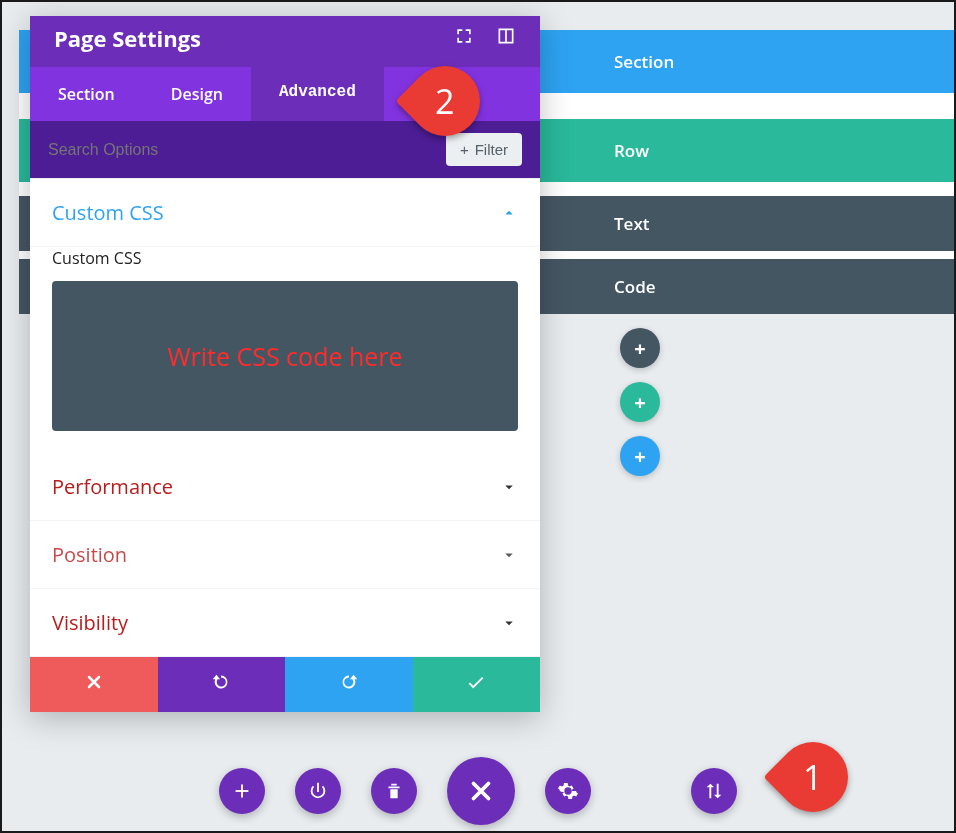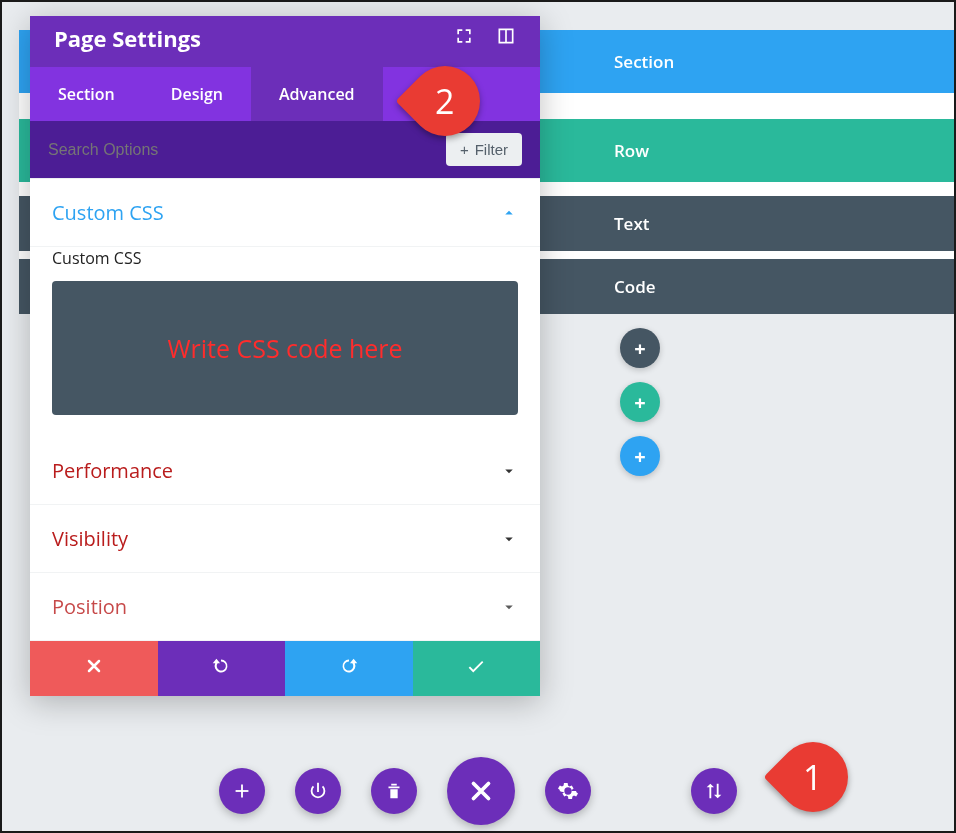--- a/index.html
+++ b/index.html
@@ -81,21 +81,21 @@
     background: #8233e0;
     display:flex;
   }
   .tab {
     color:#fff;
     font-size:16px;
     font-weight:600;
     padding: 16px 28px;
     cursor:pointer;
   }
-  .tab.active { background:#6c2eb9; }
+  .tab.active { background:#6c2eb9;font-family:Liberation Mono, monospace; }
 
   .search-row {
     display:flex;
     align-items:center;
     justify-content:space-between;
     background:#4c1d95;
     border-bottom:1px solid #eceff1;
     padding: 12px 18px;
   }
   .search-input {
@@ -139,21 +139,21 @@
   .section-title.open { color:#2ea3f2; }
   .chevron { width:18px; height:18px; }
   .chevron svg { width:100%; height:100%; fill:#333; }
   .chevron.open svg { fill:#2ea3f2; }
 
   .css-block { padding: 0 22px 22px 22px; }
   .css-label { font-size:16px; color:#222; margin-bottom:12px; }
   .css-editor {
     background:#455663;
     border-radius:4px;
-    height:134px;
+    height:150px;
     display:flex;
     align-items:center;
     justify-content:center;
     color:#ff2c2c;
     font-size:25px;
     font-weight:400;
   }
 
   .modal-footer {
     display:flex;
@@ -296,37 +296,37 @@
 
     <div class="section-row">
       <div class="section-title">Performance</div>
       <div class="chevron">
         <svg viewBox="0 0 24 24">
             <path d="M7 10l5 5 5-5z"></path>
           </svg>
       </div>
     </div>
 
+    <div class="section-row" style="opacity:.8;">
+      <div class="section-title">Position</div>
+      <div class="chevron">
+        <svg viewBox="0 0 24 24">
+            <path d="M7 10l5 5 5-5z"></path>
+          </svg>
+      </div>
+    </div>
+
     <div class="section-row">
       <div class="section-title">Visibility</div>
       <div class="chevron">
         <svg viewBox="0 0 24 24">
             <path d="M7 10l5 5 5-5z"></path>
           </svg>
       </div>
     </div>
-
-    <div class="section-row" style="opacity:.8;">
-      <div class="section-title">Position</div>
-      <div class="chevron">
-        <svg viewBox="0 0 24 24">
-            <path d="M7 10l5 5 5-5z"></path>
-          </svg>
-      </div>
-    </div>
   </div>
 
   <div class="modal-footer">
     <div class="footer-btn fb-red">
       <span>
         <svg viewBox="0 0 24 24" width="20" height="20" fill="#fff">
             <path d="M18 6L6 18M6 6l12 12" stroke="#fff" stroke-width="3" stroke-linecap="round"></path>
           </svg>
       </span>
     </div>

